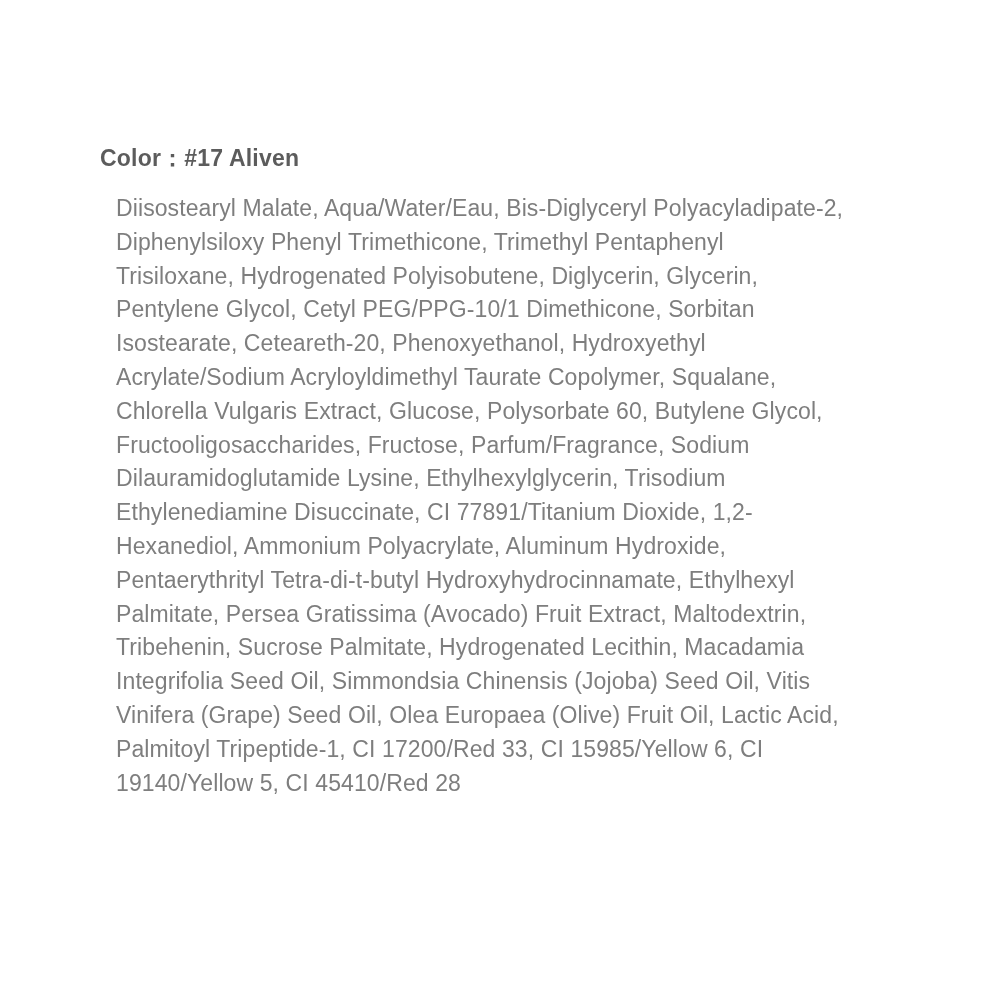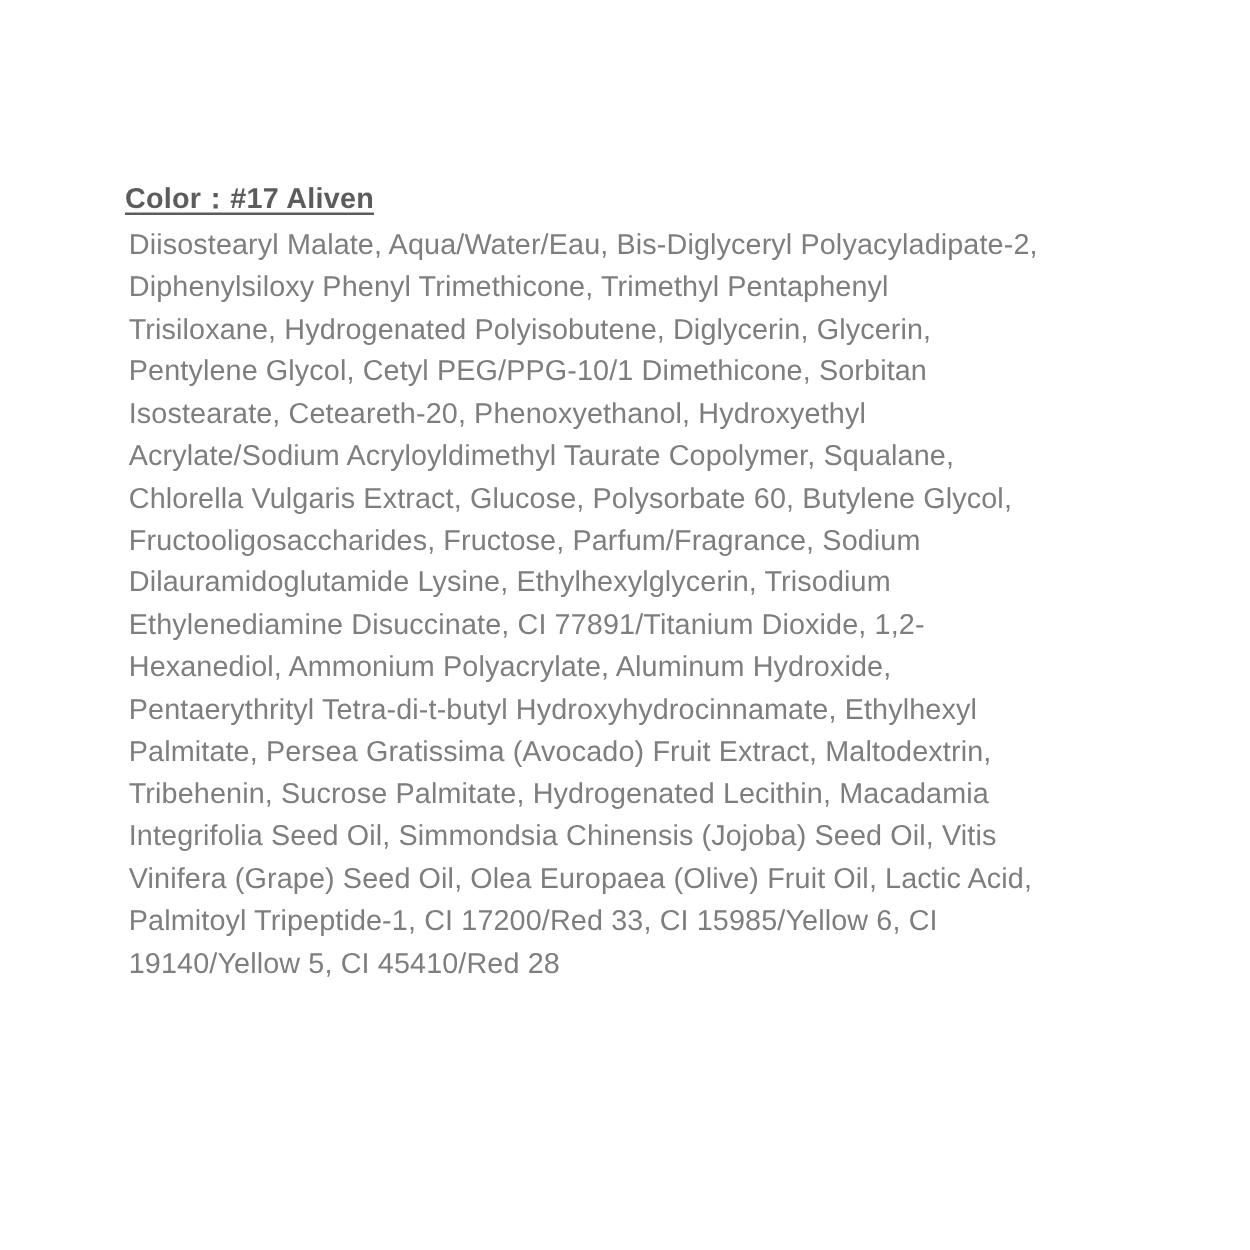--- a/index.html
+++ b/index.html
@@ -24,35 +24,34 @@
     color: #6e6e6e;
     margin: 0 0 44px 0;
     letter-spacing: 0.2px;
   }
   .color-heading {
     display: inline-block;
     font-size: 23px;
     line-height: 30px;
     font-weight: 700;
     color: #5c5c5c;
-    text-decoration: underline;
     text-underline-offset: 4px;
     text-decoration-thickness: 2px;
     margin: 0 0 3px 0;
     letter-spacing: 0.2px;
     text-align: center;
   }
   .ingredients-text {
     font-size: 23px;
     line-height: 33.8px;
     font-weight: 400;
     color: #7e7e7e;
     white-space: pre-line;
     letter-spacing: 0.1px;
-    margin: 3px;
+    margin: 16px;
   }
 </style>
 </head>
 <body>
 
 <div class="page">
 
   <div>
     <h2 class="color-heading">Color：#17 Aliven</h2>
 

